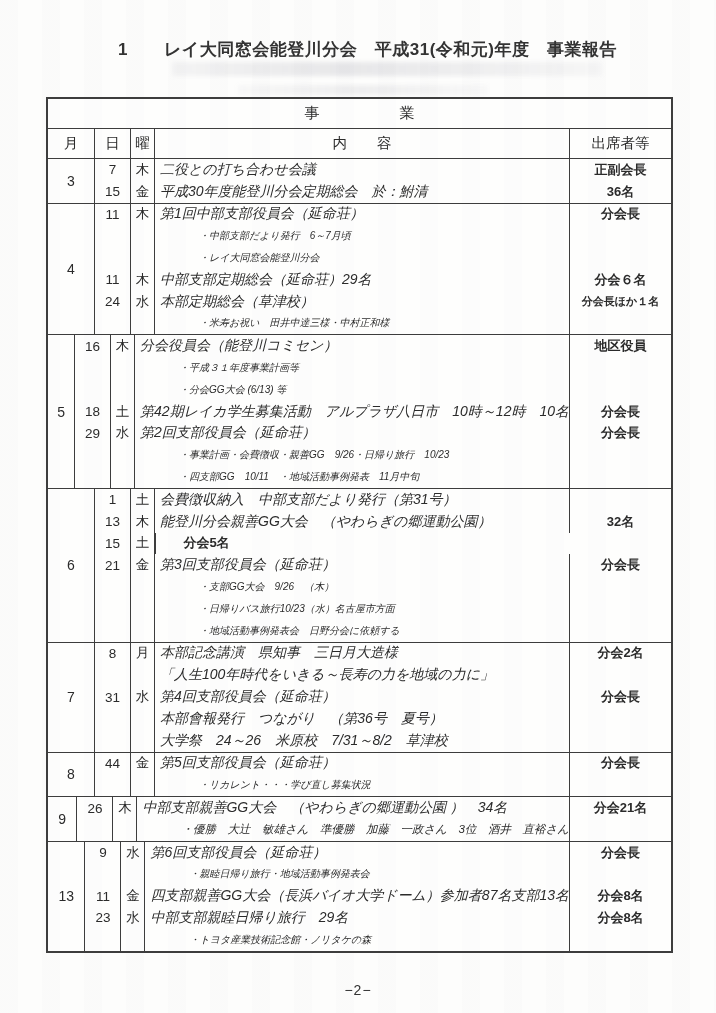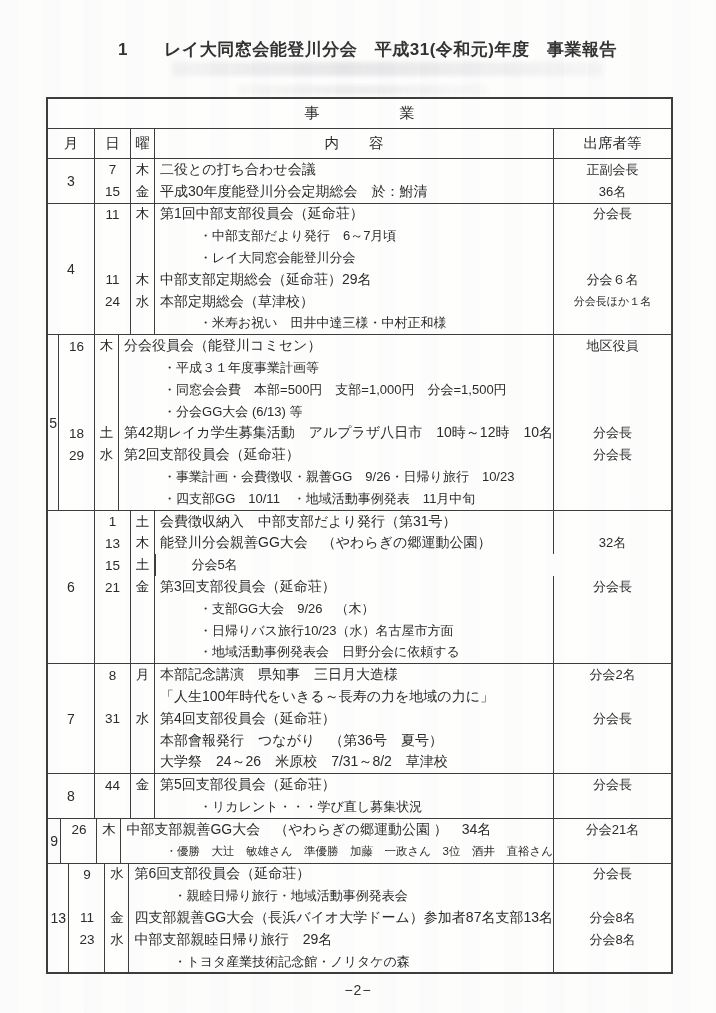--- a/index.html
+++ b/index.html
@@ -46,39 +46,39 @@
     height:30px; border-bottom:1px solid #3d3d3d;
     display:flex; align-items:center; justify-content:center; gap:80px;
     font-size:15px; color:#2e2e2e;
   }
   .colheader { display:flex; height:30px; border-bottom:1px solid #3d3d3d; font-size:14.5px; }
   .cell { display:flex; align-items:center; justify-content:center; }
   .w-month   { width:47px;  border-right:1px solid #3d3d3d; }
   .w-day     { width:36px;  border-right:1px solid #3d3d3d; }
   .w-weekday { width:24px;  border-right:1px solid #3d3d3d; }
   .w-content { flex:1; }
-  .w-att     { width:118px; border-left:1px solid #3d3d3d; }
+  .w-att     { width:102px; border-left:1px solid #3d3d3d; }
   .content-head { display:flex; align-items:center; justify-content:center; gap:30px; }
 
   .month-group { display:flex; }
   .month-group + .month-group { border-top:1px solid #3d3d3d; }
   .month-cell { font-size:14px; }
   .lines { flex:1; display:flex; flex-direction:column; }
   .line { display:flex; height:21.8px; }
   .day-cell { font-size:13.5px; }
   .wd-cell  { font-size:13.5px; }
   .content-cell {
     justify-content:flex-start;
     padding-left:5px;
     font-size:14px;
-    white-space:nowrap; overflow:hidden;
-  }
-  .content-cell.indent { padding-left:44px; font-size:13px; }
+    white-space:nowrap; overflow:hidden;font-style:italic;
+  }
+  .content-cell.indent { padding-left:44px; font-size:10px; }
   .content-cell.small  { font-size:11.5px; }
-  .att-cell { font-size:13px; white-space:nowrap; overflow:hidden; }
+  .att-cell { font-size:13px; white-space:nowrap; overflow:hidden;font-weight:bold; }
   .att-cell.small { font-size:11px;margin-left:8px; }
 
   .footer {
     position:absolute; left:0; top:982px; width:716px;
     text-align:center; font-size:14px; letter-spacing:1px; color:#333;
   }
 </style>
 </head>
 <body>
 
@@ -176,26 +176,20 @@
             </div>
             <div class="line">
               <div class="cell w-day day-cell"></div>
               <div class="cell w-weekday wd-cell"></div>
               <div class="cell w-content content-cell indent">・平成３１年度事業計画等</div>
               <div class="cell w-att att-cell"></div>
             </div>
             <div class="line">
               <div class="cell w-day day-cell"></div>
               <div class="cell w-weekday wd-cell"></div>
-              <div class="cell w-content content-cell indent">・同窓会会費　本部=500円　支部=1,000円　分会=1,500円</div>
-              <div class="cell w-att att-cell"></div>
-            </div>
-            <div class="line">
-              <div class="cell w-day day-cell"></div>
-              <div class="cell w-weekday wd-cell"></div>
               <div class="cell w-content content-cell indent">・分会GG大会 (6/13) 等</div>
               <div class="cell w-att att-cell"></div>
             </div>
             <div class="line">
               <div class="cell w-day day-cell">18</div>
               <div class="cell w-weekday wd-cell">土</div>
               <div class="cell w-content content-cell">第42期レイカ学生募集活動　アルプラザ八日市　10時～12時　10名</div>
               <div class="cell w-att att-cell">分会長</div>
             </div>
             <div class="line">

